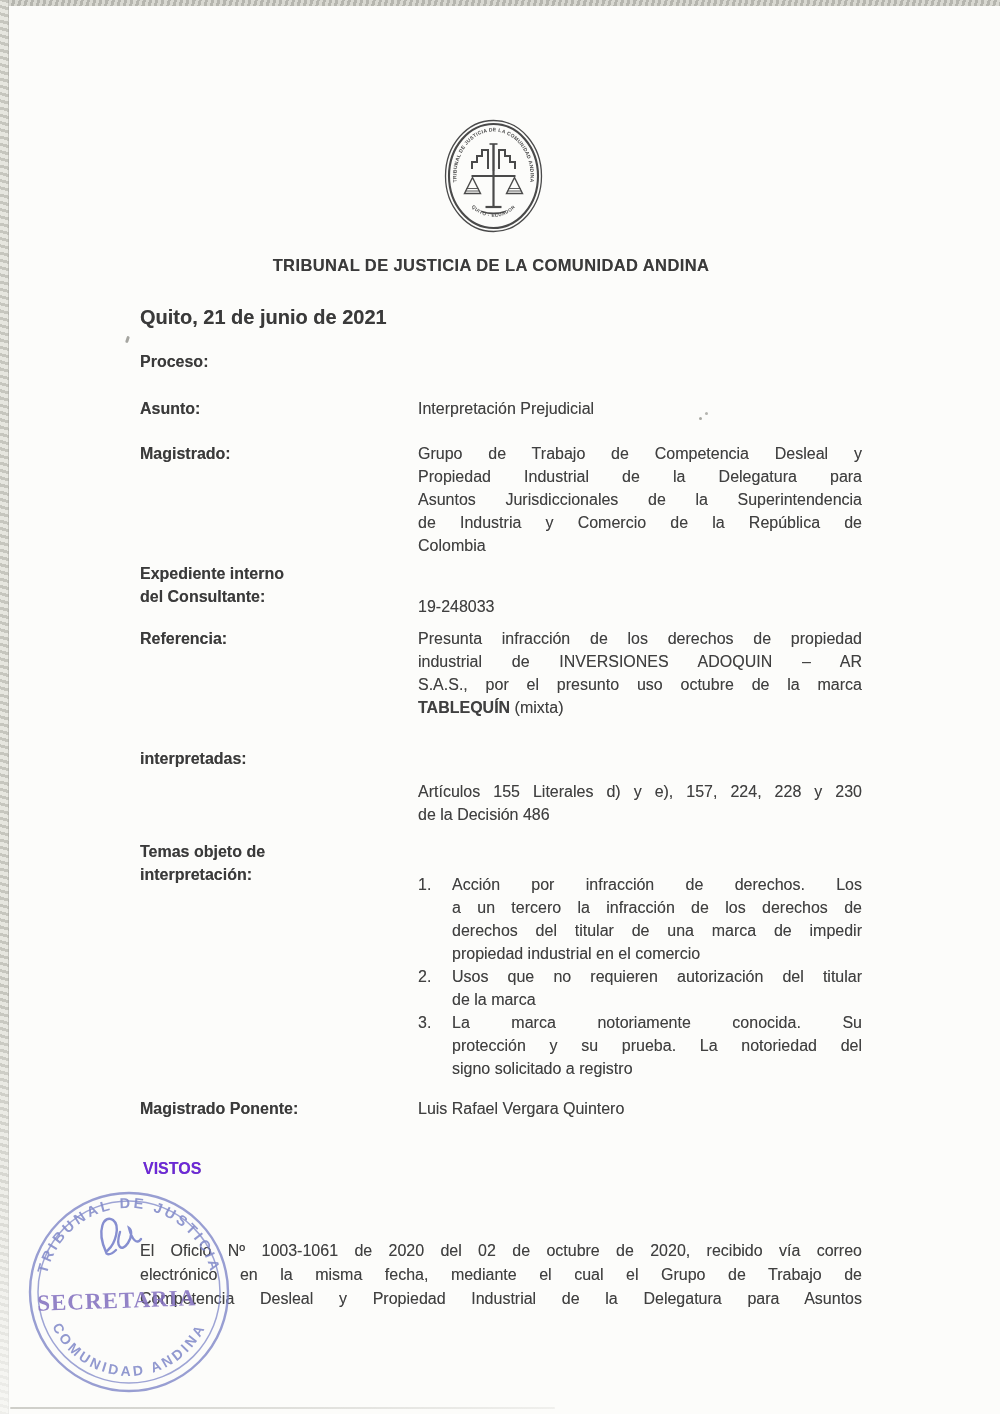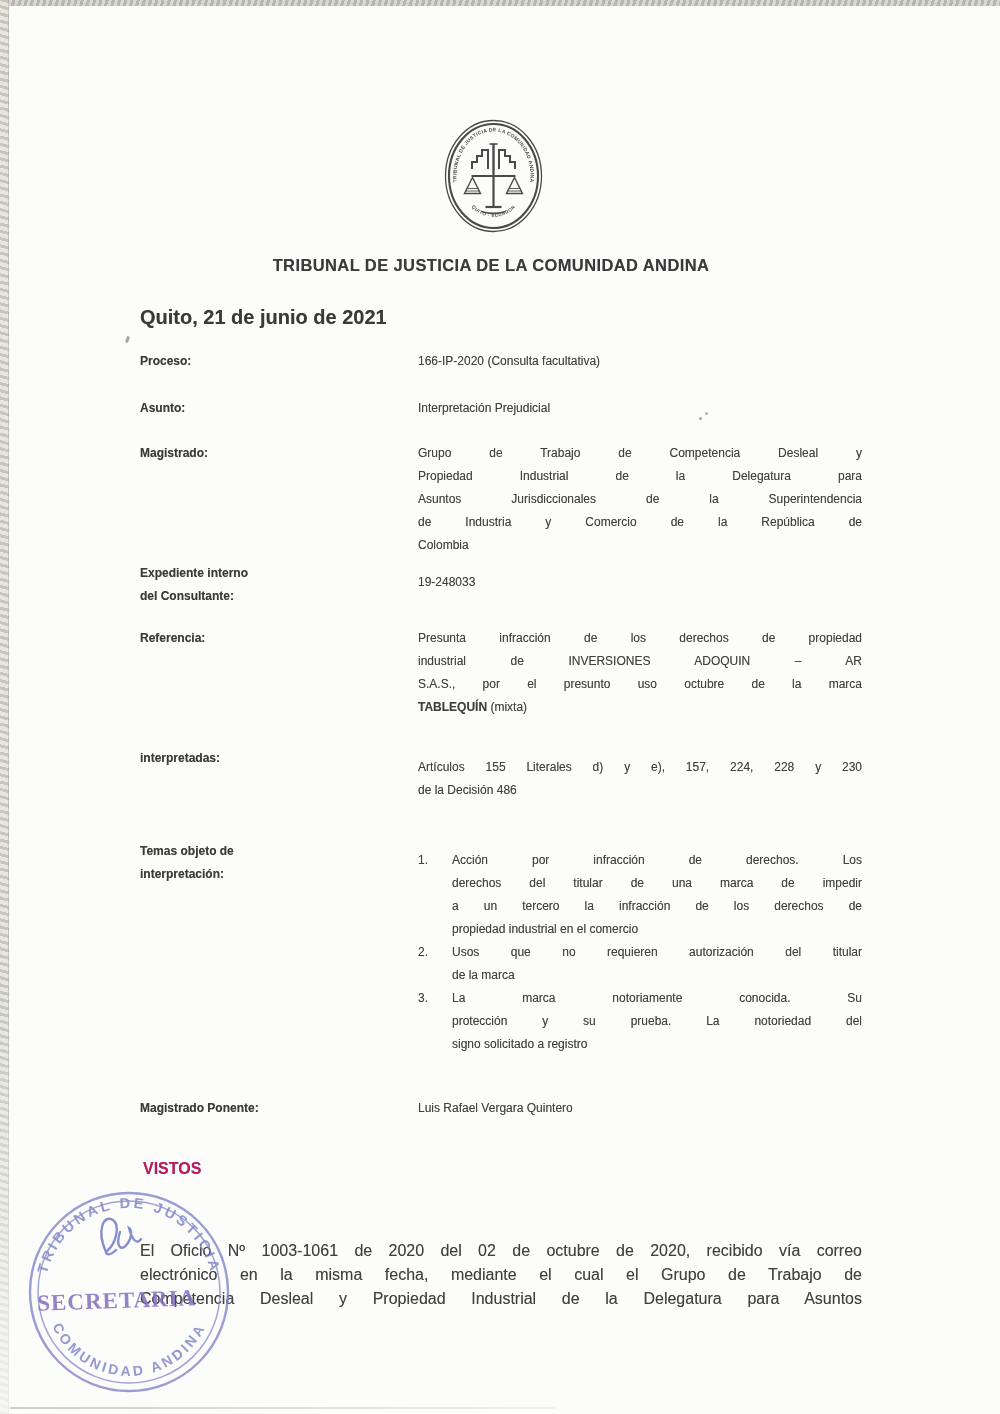--- a/index.html
+++ b/index.html
@@ -23,31 +23,31 @@
     transform:rotate(18deg);border-radius:2px;opacity:.8;}
   .speck2{position:absolute;left:699px;top:417px;width:3px;height:3px;background:#9a9a94;border-radius:50%;
     box-shadow:6px -5px 0 0 #a8a8a2;opacity:.85;}
 
   
   .title{position:absolute;left:0;top:256px;width:982px;text-align:center;
     font-weight:bold;font-size:16.5px;letter-spacing:.4px;color:#3a3a3a;
     text-shadow:0 0 .6px rgba(60,60,60,.5);}
   .dateline{position:absolute;left:140px;top:306px;font-weight:bold;font-size:20px;color:#3a3a3a;
     text-shadow:0 0 .6px rgba(60,60,60,.5);}
-  .row{position:absolute;left:140px;width:722px;display:flex;font-size:12px;line-height:23px;}
+  .row{position:absolute;left:140px;width:722px;display:flex;font-size:16px;line-height:23px;}
   .lbl{width:278px;font-weight:bold;color:#3a3a3a;text-shadow:0 0 .6px rgba(60,60,60,.5);}
   .val{width:444px;text-shadow:0 0 .5px rgba(70,70,70,.45);}
-  .val.shift{margin-top:9px;}
+  .val.shift{margin-top:33px;}
   .line{display:block;}
   .line.j{text-align:justify;text-align-last:justify;}
   .line.last{text-align:left;}
   .titem{display:flex;}
   .tnum{width:34px;flex:none;}
   .ttext{width:410px;}
-  .vistos{position:absolute;left:143px;top:1160px;font-weight:bold;font-size:16px;color:#be185d;
+  .vistos{position:absolute;left:143px;top:1160px;font-weight:bold;font-size:16px;color:#6d28d9;
     text-shadow:0 0 .6px rgba(60,60,60,.5);}
   .para{position:absolute;left:140px;top:1207px;width:722px;font-size:16px;line-height:24px;
     text-shadow:0 0 .5px rgba(70,70,70,.45);margin-top:32px;}
 
   .seal{position:absolute;left:443px;top:118px;width:101px;height:116px;}
   .stamp{position:absolute;left:22px;top:1188px;width:214px;height:210px;opacity:.92;}
 </style>
 </head>
 <body>
 
@@ -89,23 +89,20 @@
       <path d="M 42.5 89 H 58.5" stroke-width="2.2"></path>
       <path d="M 38.5 93.5 Q 50.5 97.5 62.5 93.5" stroke-width="1.8"></path>
     </g>
   </svg>
 
   <div class="title">TRIBUNAL DE JUSTICIA DE LA COMUNIDAD ANDINA</div>
   <div class="dateline">Quito, 21 de junio de 2021</div>
 
   <div class="row" style="top:350px">
     <div class="lbl">Proceso:</div>
-    <div class="val">
-      <div class="line last">166-IP-2020 (Consulta facultativa)</div>
-    </div>
   </div>
 
   <div class="row" style="top:397px">
     <div class="lbl">Asunto:</div>
     <div class="val">
       <div class="line last">Interpretación Prejudicial</div>
     </div>
   </div>
 
   <div class="row" style="top:442px">
@@ -152,22 +149,22 @@
   <div class="row" style="top:840px">
     <div class="lbl">
       <div class="line">Temas objeto de</div>
       <div class="line">interpretación:</div>
     </div>
     <div class="val shift">
       <div class="titem">
         <div class="tnum">1.</div>
         <div class="ttext">
           <div class="line j">Acción por infracción de derechos. Los</div>
+          <div class="line j">a un tercero la infracción de los derechos de</div>
           <div class="line j">derechos del titular de una marca de impedir</div>
-          <div class="line j">a un tercero la infracción de los derechos de</div>
           <div class="line last">propiedad industrial en el comercio</div>
         </div>
       </div>
       <div class="titem">
         <div class="tnum">2.</div>
         <div class="ttext">
           <div class="line j">Usos que no requieren autorización del titular</div>
           <div class="line last">de la marca</div>
         </div>
       </div>

